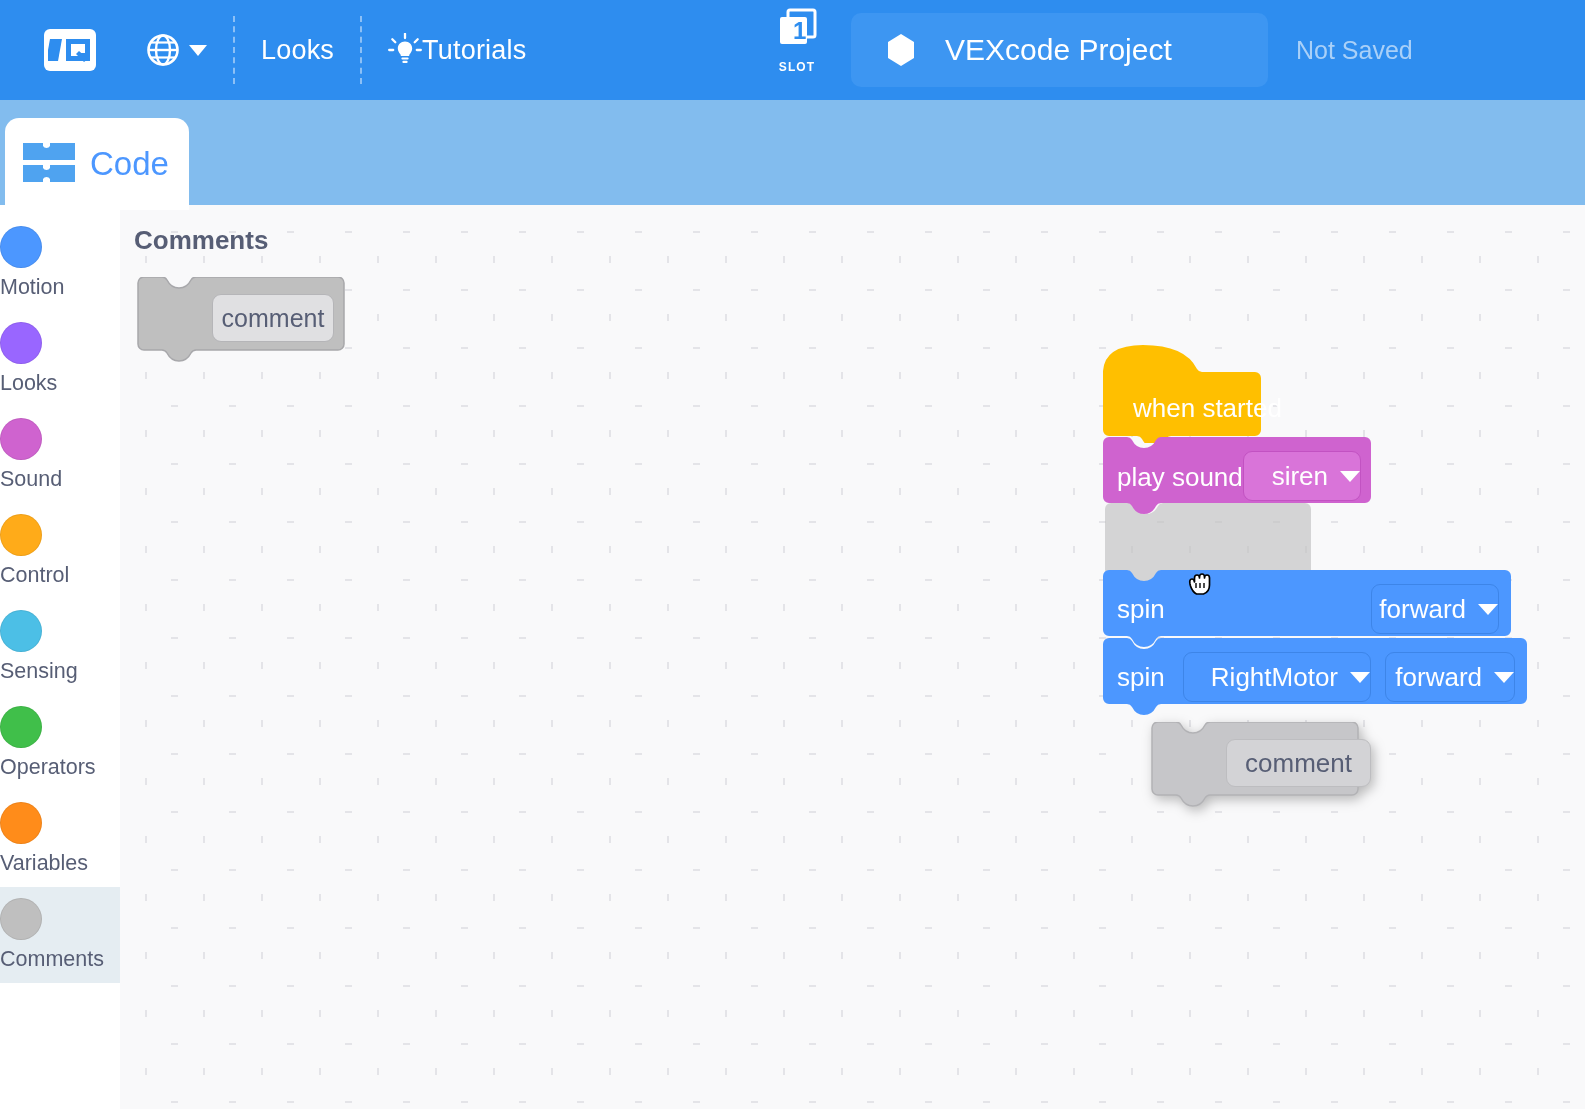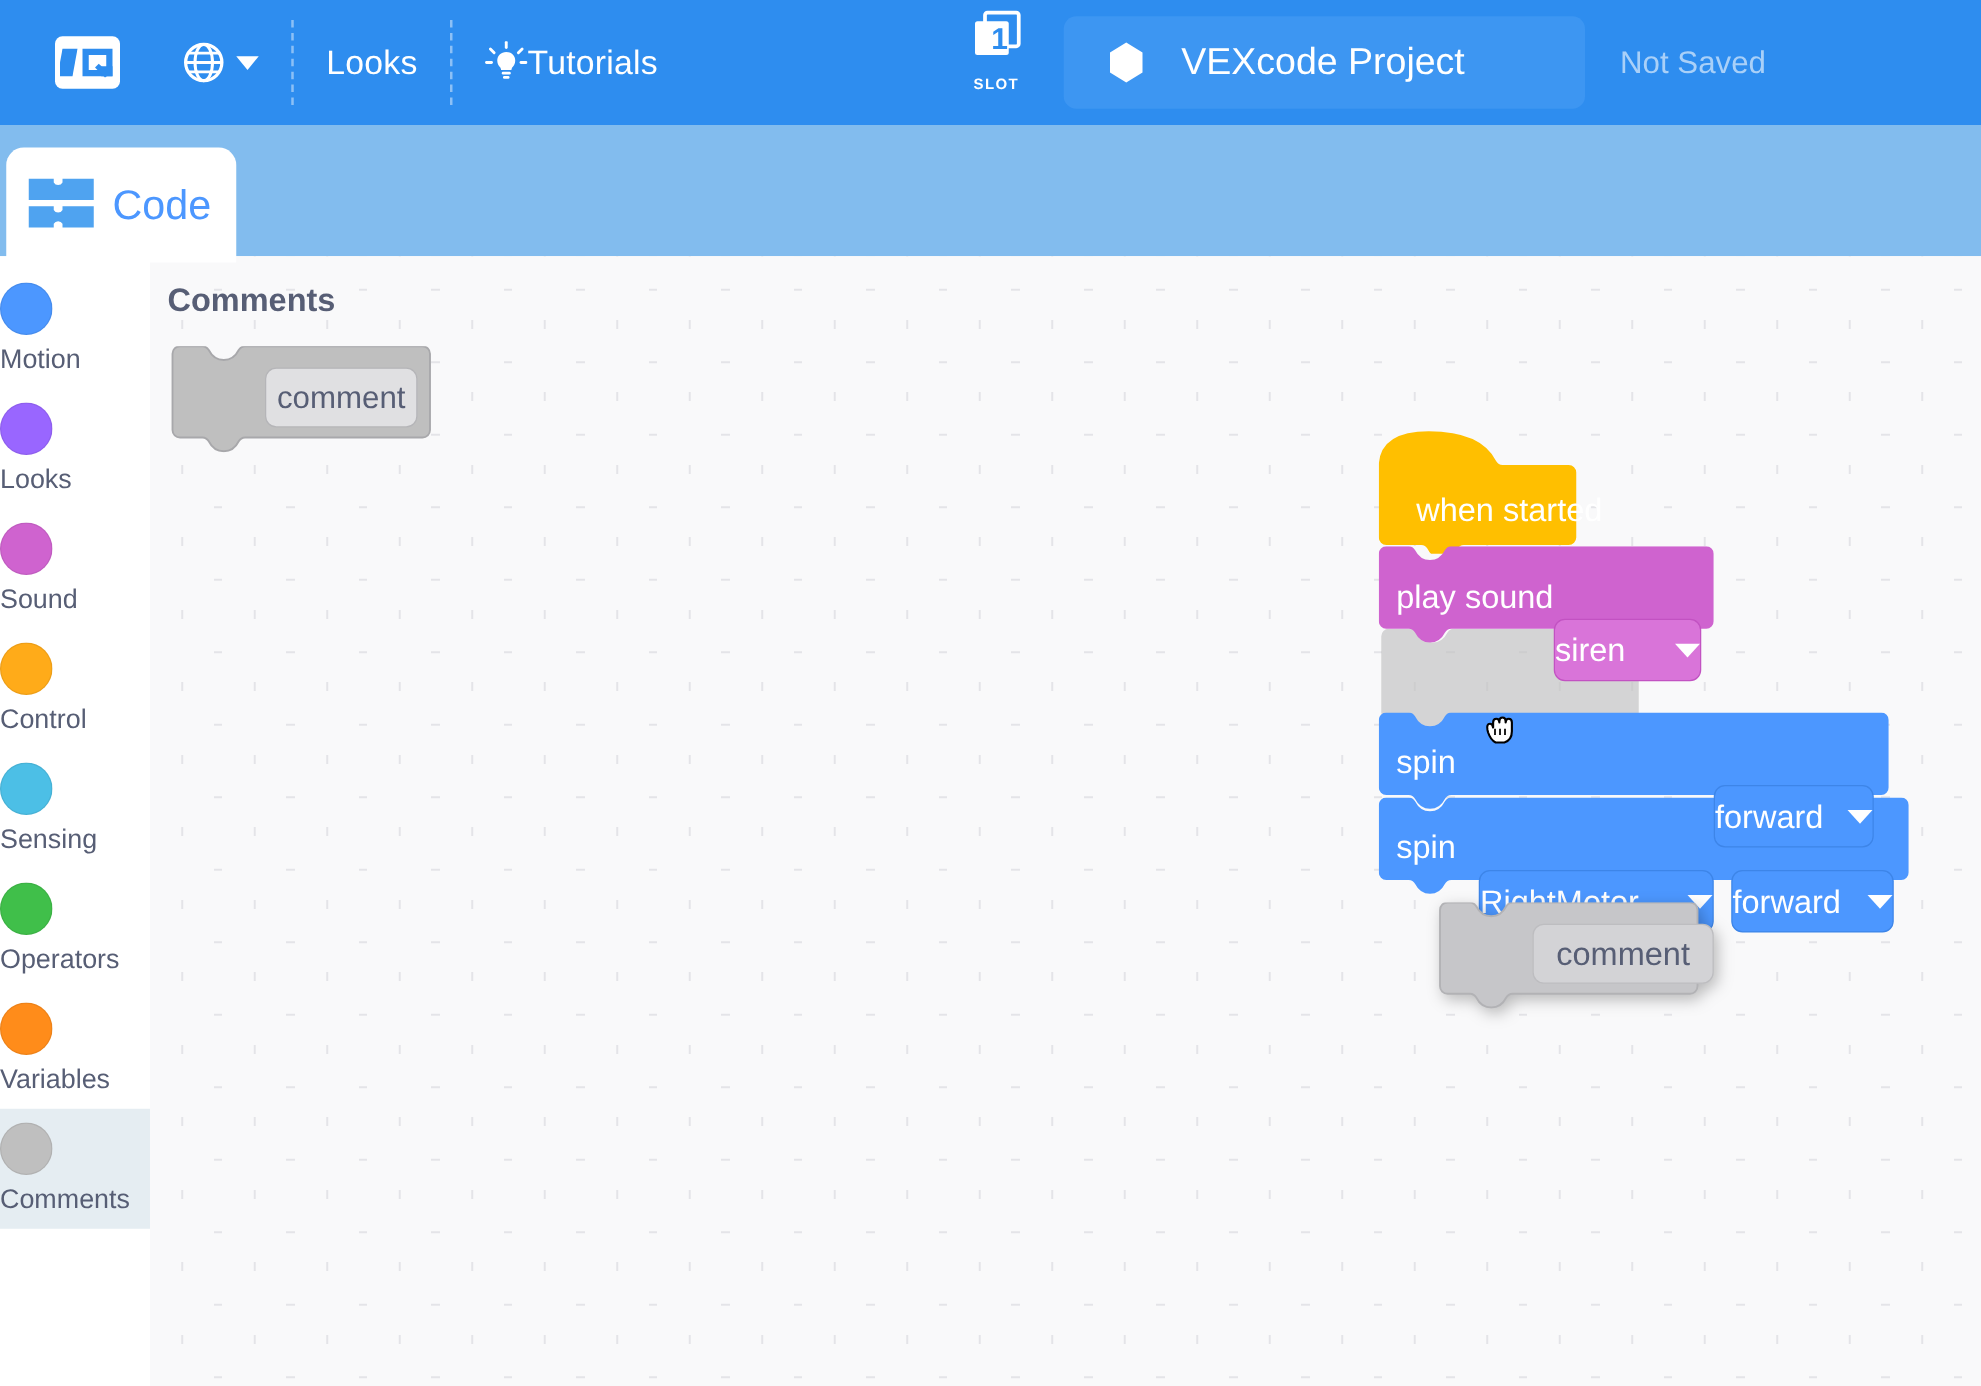--- a/index.html
+++ b/index.html
@@ -173,28 +173,27 @@
   .blk { position: absolute; }
   .blk svg { position: absolute; left: 0; top: 0; display: block; }
   .blk-txt {
     position: absolute;
     color: #ffffff; font-size: 26px;
     white-space: nowrap;
     z-index: 3;
   }
   .blk-field {
     position: absolute;
-    display: flex; align-items: center; justify-content: space-between;
+    display: flex; align-items: center; justify-content: flex-end;
     border-radius: 9px;
     z-index: 3;
     color: #ffffff; font-size: 26px;
     white-space: nowrap;
     cursor: pointer;
     gap: 12px;
-    margin-top: 44px;
   }
   .fld-caret {
     width: 0; height: 0;
     border-left: 10px solid transparent;
     border-right: 10px solid transparent;
     border-top: 11px solid #ffffff;
     flex: 0 0 auto;
   }
 
   

